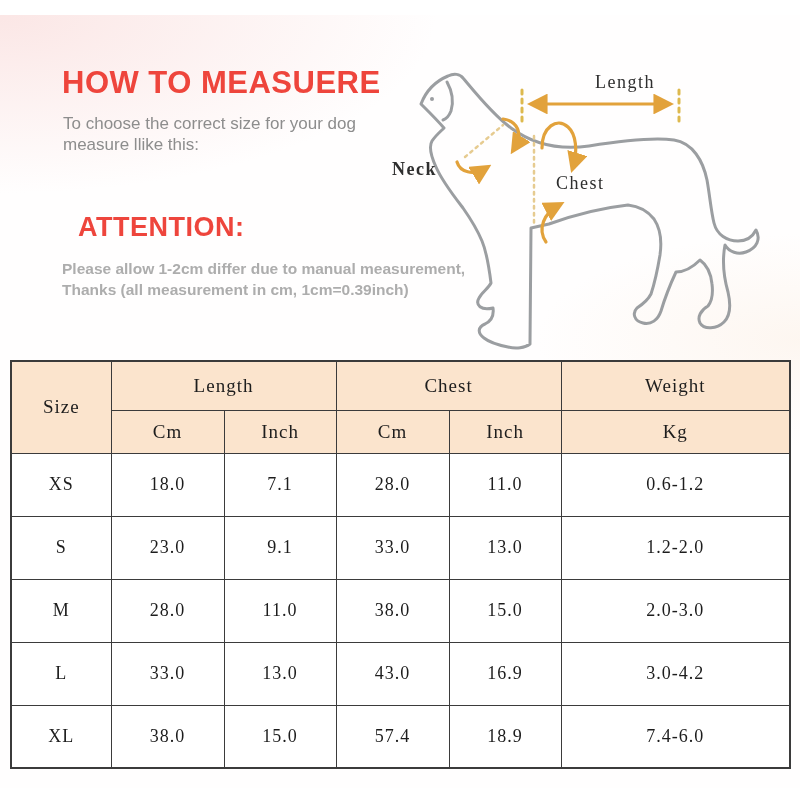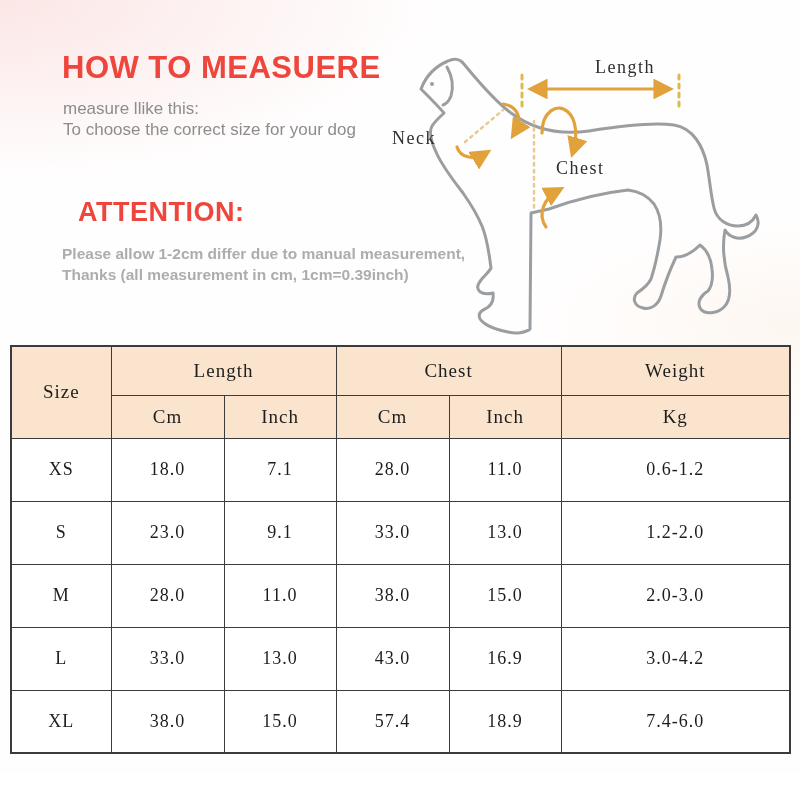--- a/index.html
+++ b/index.html
@@ -7,20 +7,21 @@
     width:800px;height:800px;
     font-family:"Liberation Sans",sans-serif;
     background:#ffffff;
   }
   .page{
     position:relative;width:800px;height:773px;overflow:hidden;
     background:
       radial-gradient(130% 55% at 0% 0%, rgba(247,207,205,.5), rgba(255,255,255,0) 42%),
       radial-gradient(60% 25% at 100% 42%, rgba(250,232,215,.35), rgba(255,255,255,0) 55%),
       #fffefe;
+    margin-top: 15px;
   }
 
   
   .title{
     position:absolute;left:62px;top:50px;
     font-size:31px;font-weight:bold;letter-spacing:.5px;
     color:var(--red,#ee453c);
   }
   .subtitle{
     position:absolute;left:63px;top:98px;
@@ -44,21 +45,21 @@
   .arrow{fill:none;stroke:var(--arrow-orange,#e2a23b);stroke-width:3.2;stroke-linecap:round;}
   .ah-fill{fill:var(--arrow-orange,#e2a23b);}
   .dash-gold{fill:none;stroke:var(--dash-gold,#ddb94e);stroke-width:3;stroke-dasharray:4 5;stroke-linecap:round;}
   .dot-tan{fill:none;stroke:var(--dot-tan,#e6cb90);stroke-width:2.5;stroke-dasharray:2.5 4.5;stroke-linecap:round;}
   .dg-label{
     position:absolute;
     font-family:"Liberation Serif",serif;
     font-size:18px;color:#2f2f2f;letter-spacing:1.5px;white-space:nowrap;
   }
   .lbl-length{left:585px;top:57px;width:80px;text-align:center;}
-  .lbl-neck{left:392px;top:128px;}
+  .lbl-neck{left:392px;top:144px;font-weight:bold;}
   .lbl-chest{left:556px;top:158px;}
 
   
   .size-table{
     position:absolute;left:10px;top:345px;
     width:779px;height:407px;
     border-collapse:collapse;table-layout:fixed;
     font-family:"Liberation Serif",serif;
     font-size:18px;color:var(--table-text,#1d1d1d);
     letter-spacing:1px;
@@ -74,22 +75,22 @@
   .hr2{height:43px;font-family:Liberation Serif, serif;}
   .dr{height:63px;background:#ffffff;}
 </style>
 </head>
 <body>
 
 <div class="page">
 
   <div class="title">HOW TO MEASUERE</div>
   <div class="subtitle">
+    <div>To choose the correct size for your dog</div>
     <div>measure llike this:</div>
-    <div>To choose the correct size for your dog</div>
   </div>
   <div class="attn-title">ATTENTION:</div>
   <div class="attn-body">
     <div>Please allow 1-2cm differ due to manual measurement,</div>
     <div>Thanks (all measurement in cm, 1cm=0.39inch)</div>
   </div>
 
   <svg class="diagram-svg" width="800" height="345" viewBox="0 0 800 345" aria-hidden="true">
     <defs>
       <marker id="ah" viewBox="0 0 10 10" refX="7" refY="5" markerWidth="6.5" markerHeight="6.5" orient="auto-start-reverse">

